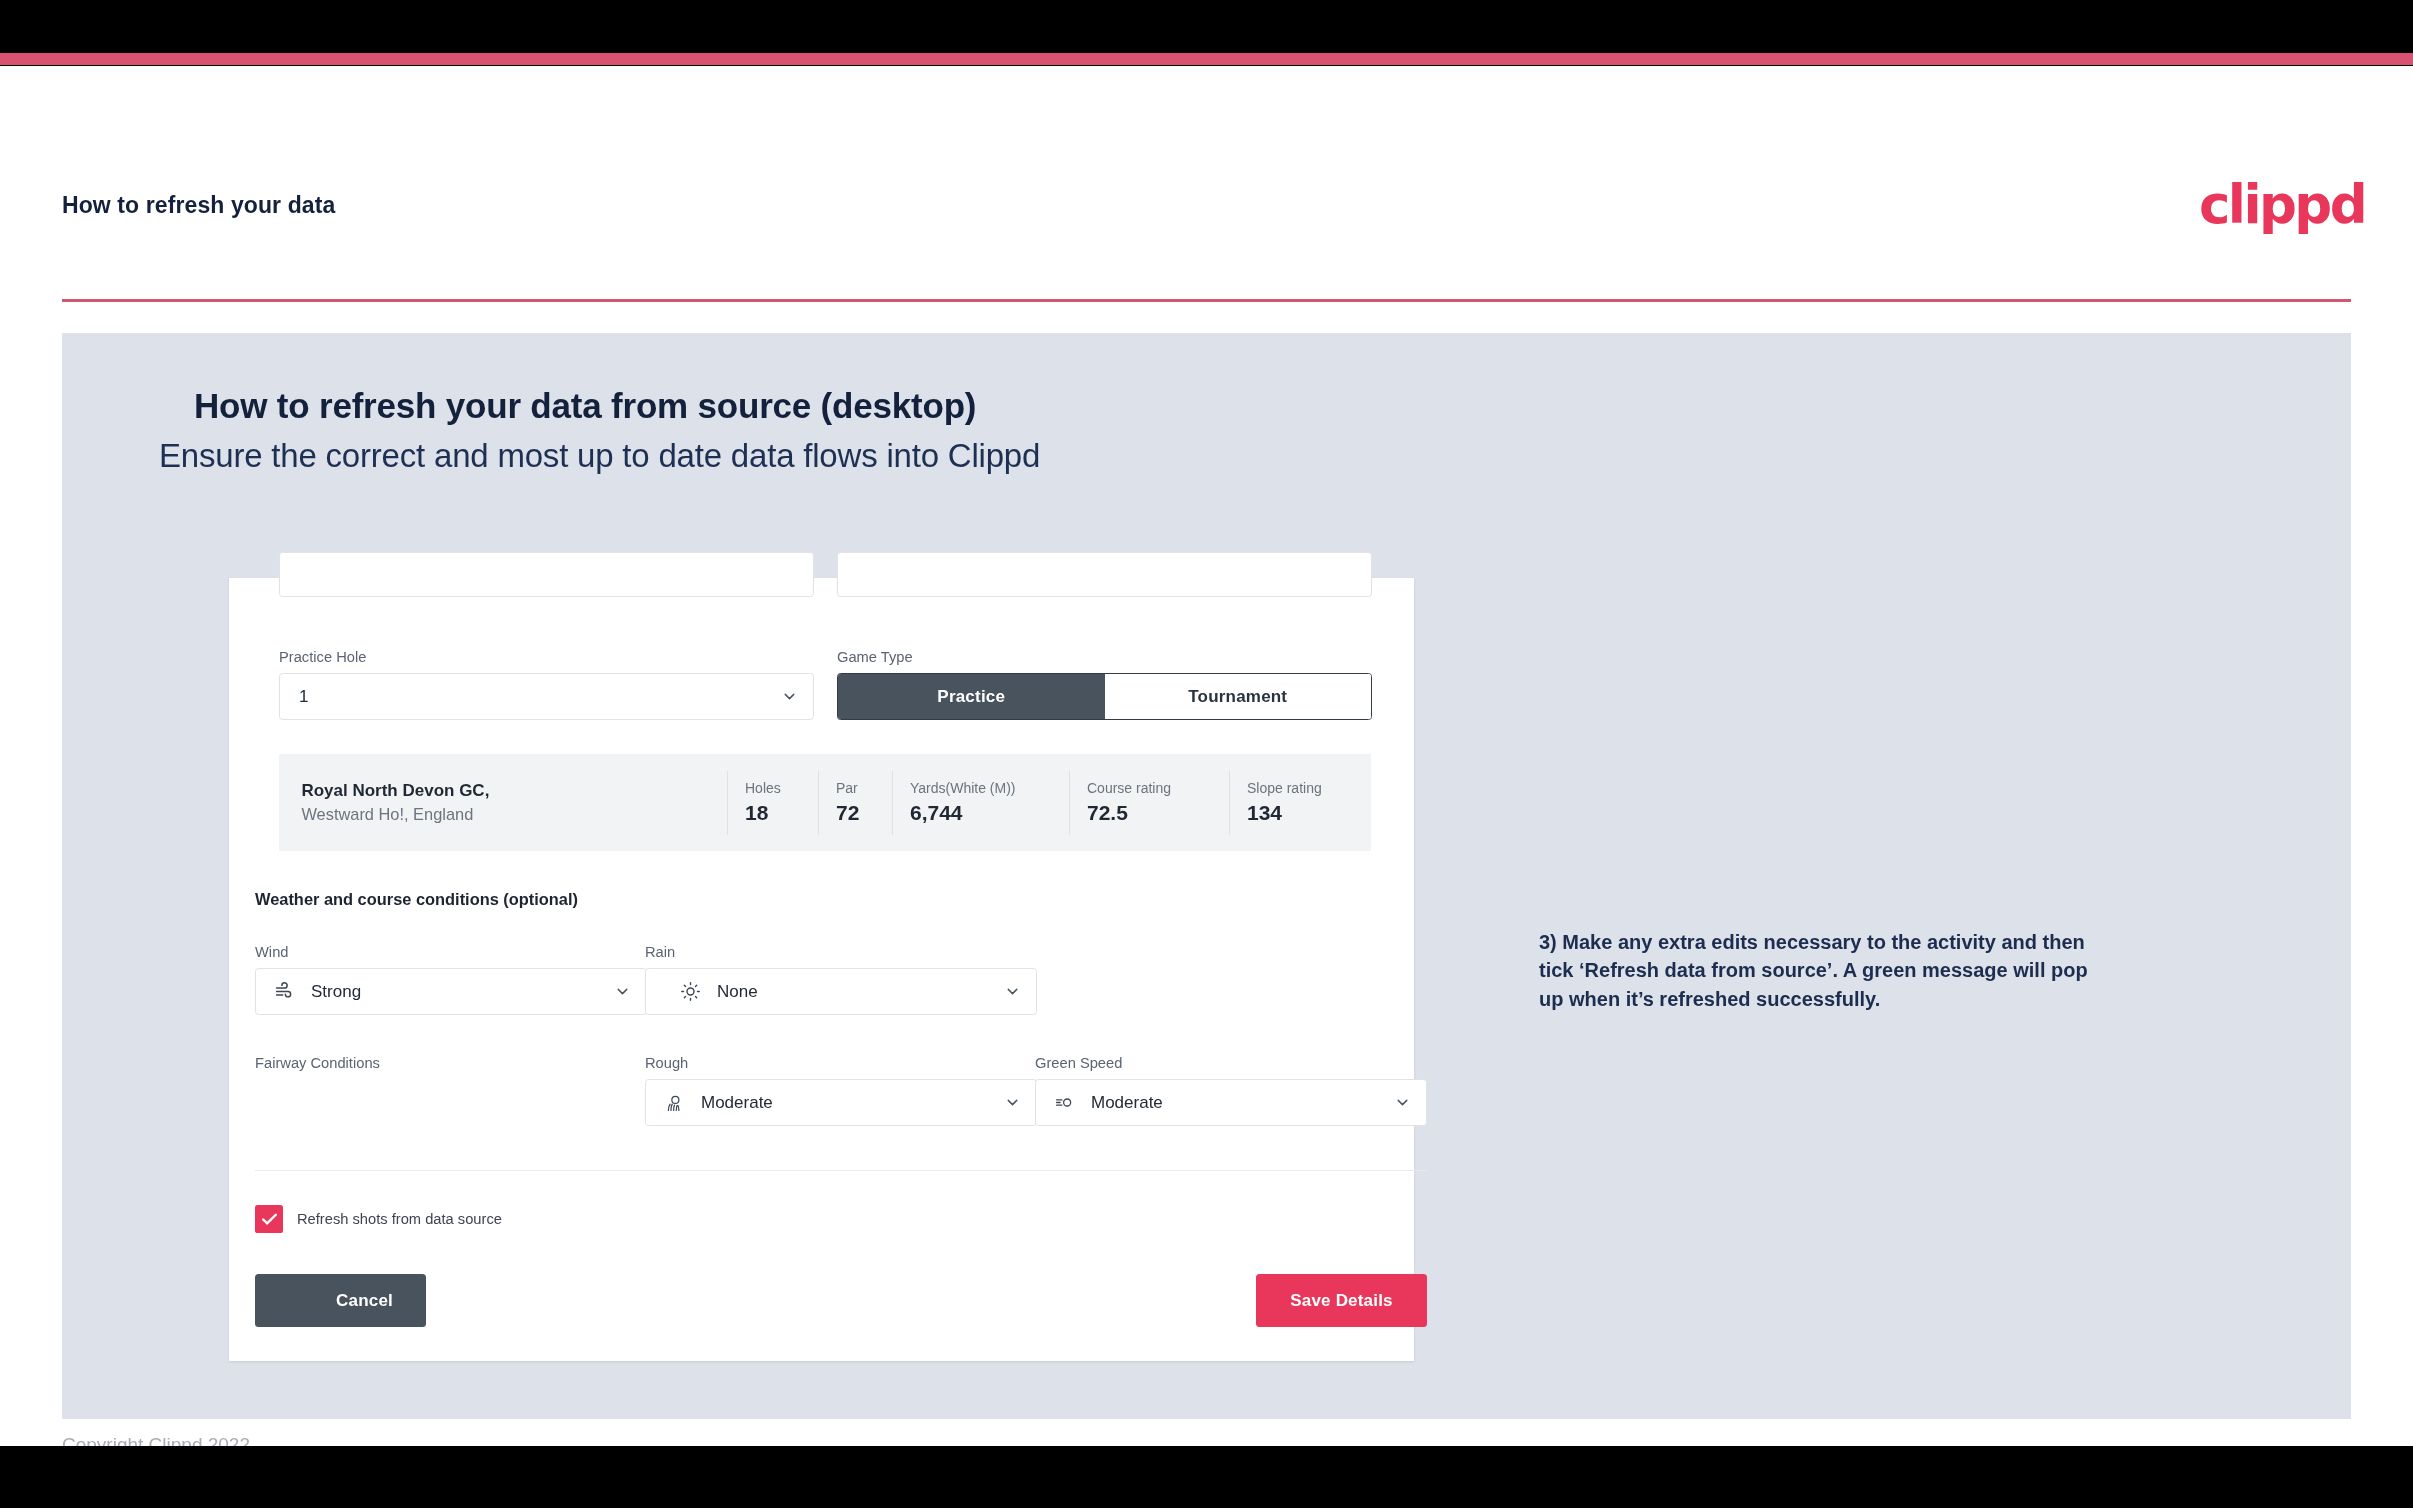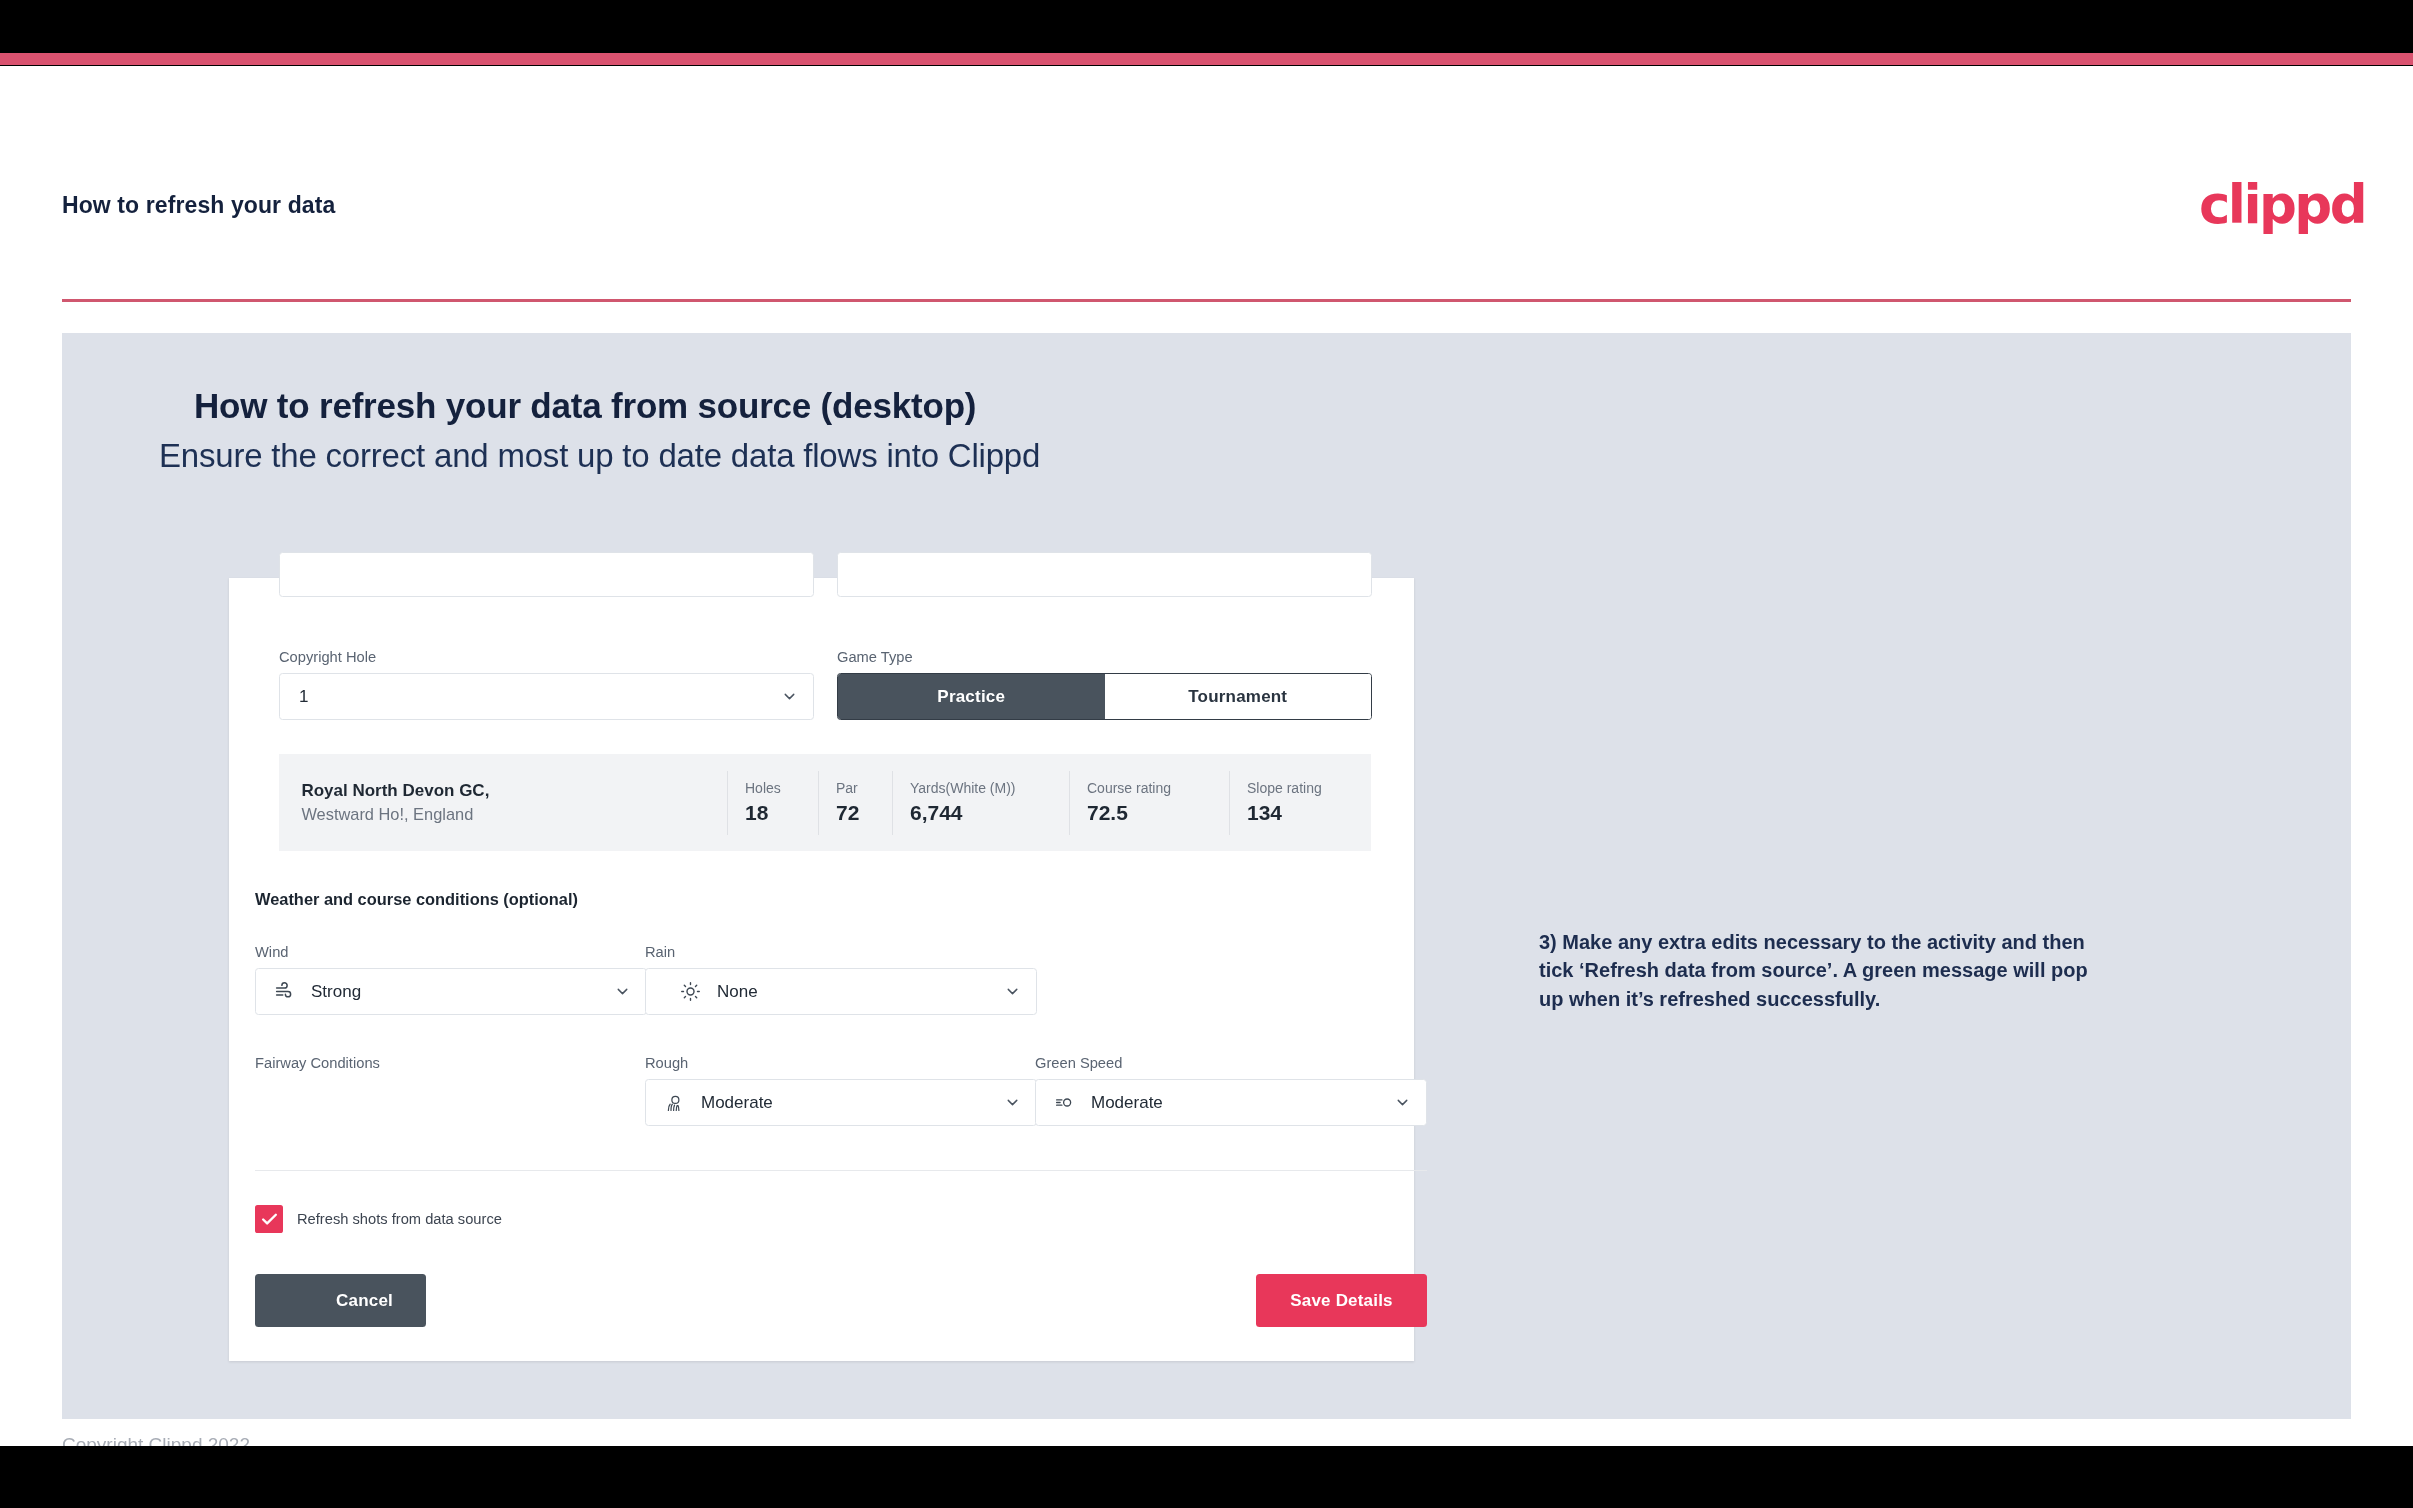--- a/index.html
+++ b/index.html
@@ -192,21 +192,21 @@
       <div class="card">
         <div class="card-inner">
 
           <div class="cut-row">
             <div class="cut-input cut-a"></div>
             <div class="cut-input cut-b"></div>
           </div>
 
           <div class="scroll-body">
 
-            <div class="flabel sh-label">Copyright Hole</div>
+            <div class="flabel sh-label">Practice Hole</div>
             <div class="sel sh-sel">
               <div class="sel-val noicon">1</div>
               <div class="sel-caret">
                 <svg width="17" height="17" viewBox="0 0 24 24" fill="none" stroke="currentColor" stroke-width="2" stroke-linecap="round" stroke-linejoin="round">
                     <polyline points="6 9 12 15 18 9"></polyline>
                   </svg>
               </div>
             </div>
 
             <div class="flabel gt-label">Game Type</div>

